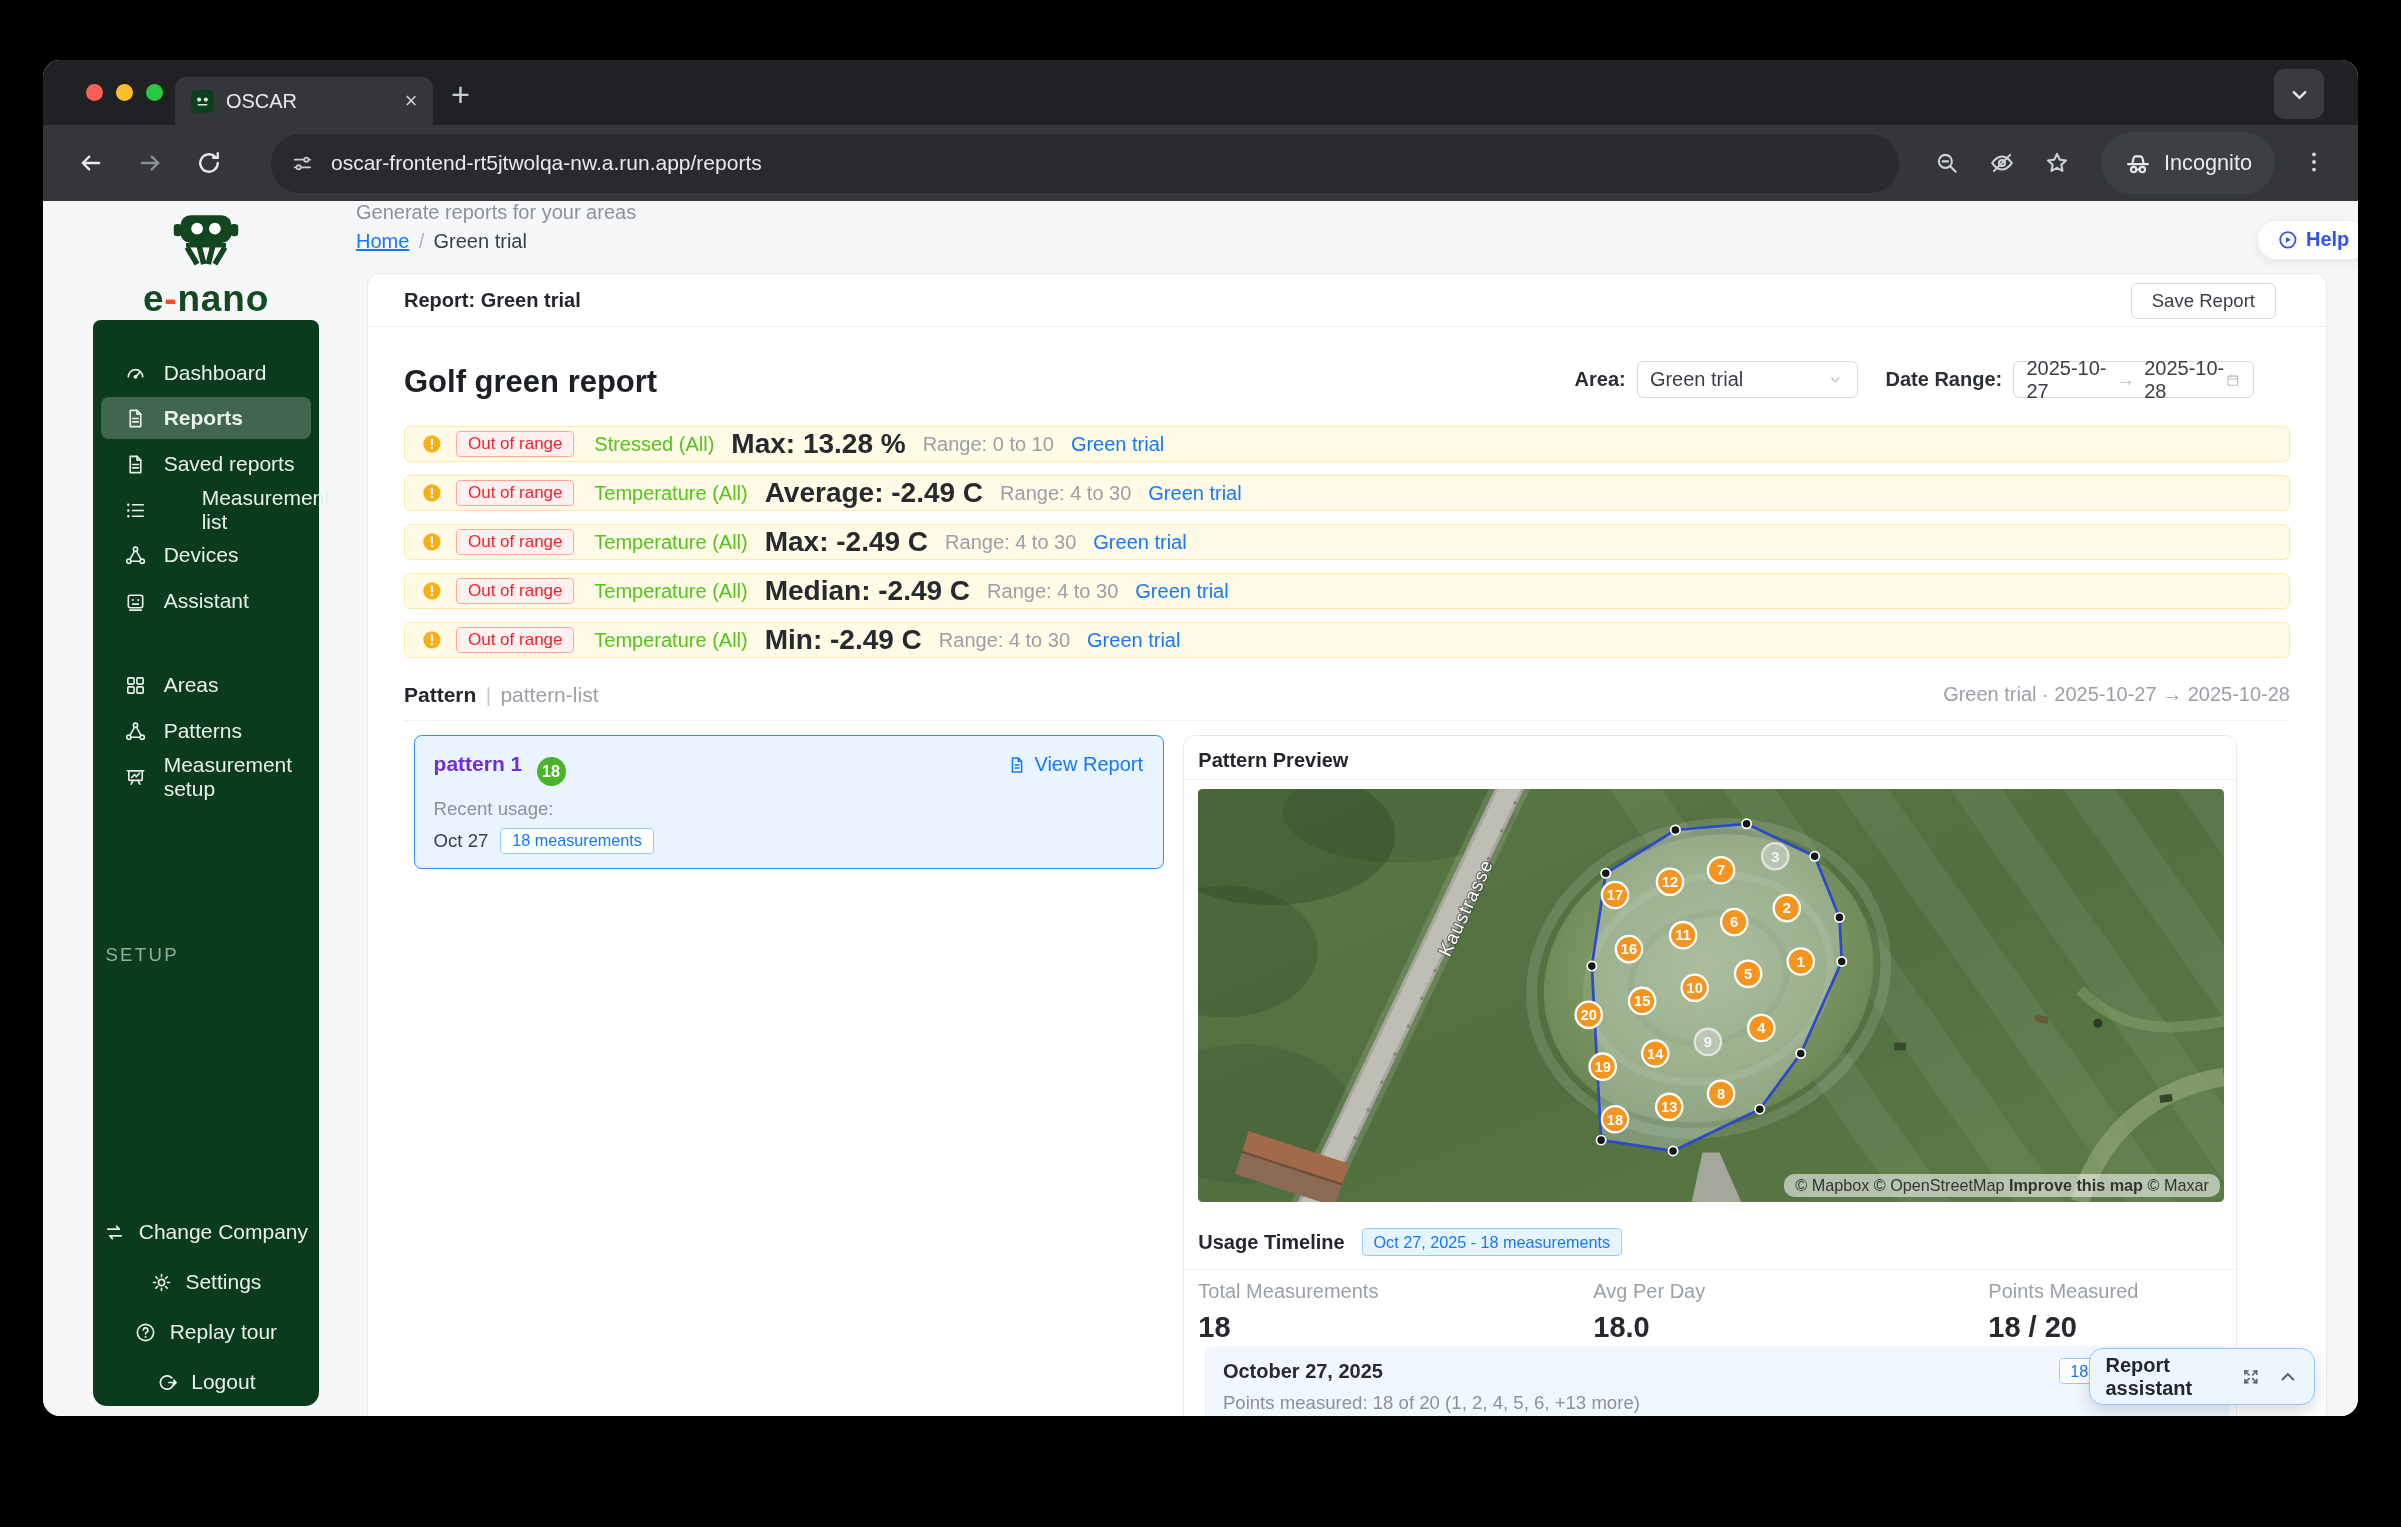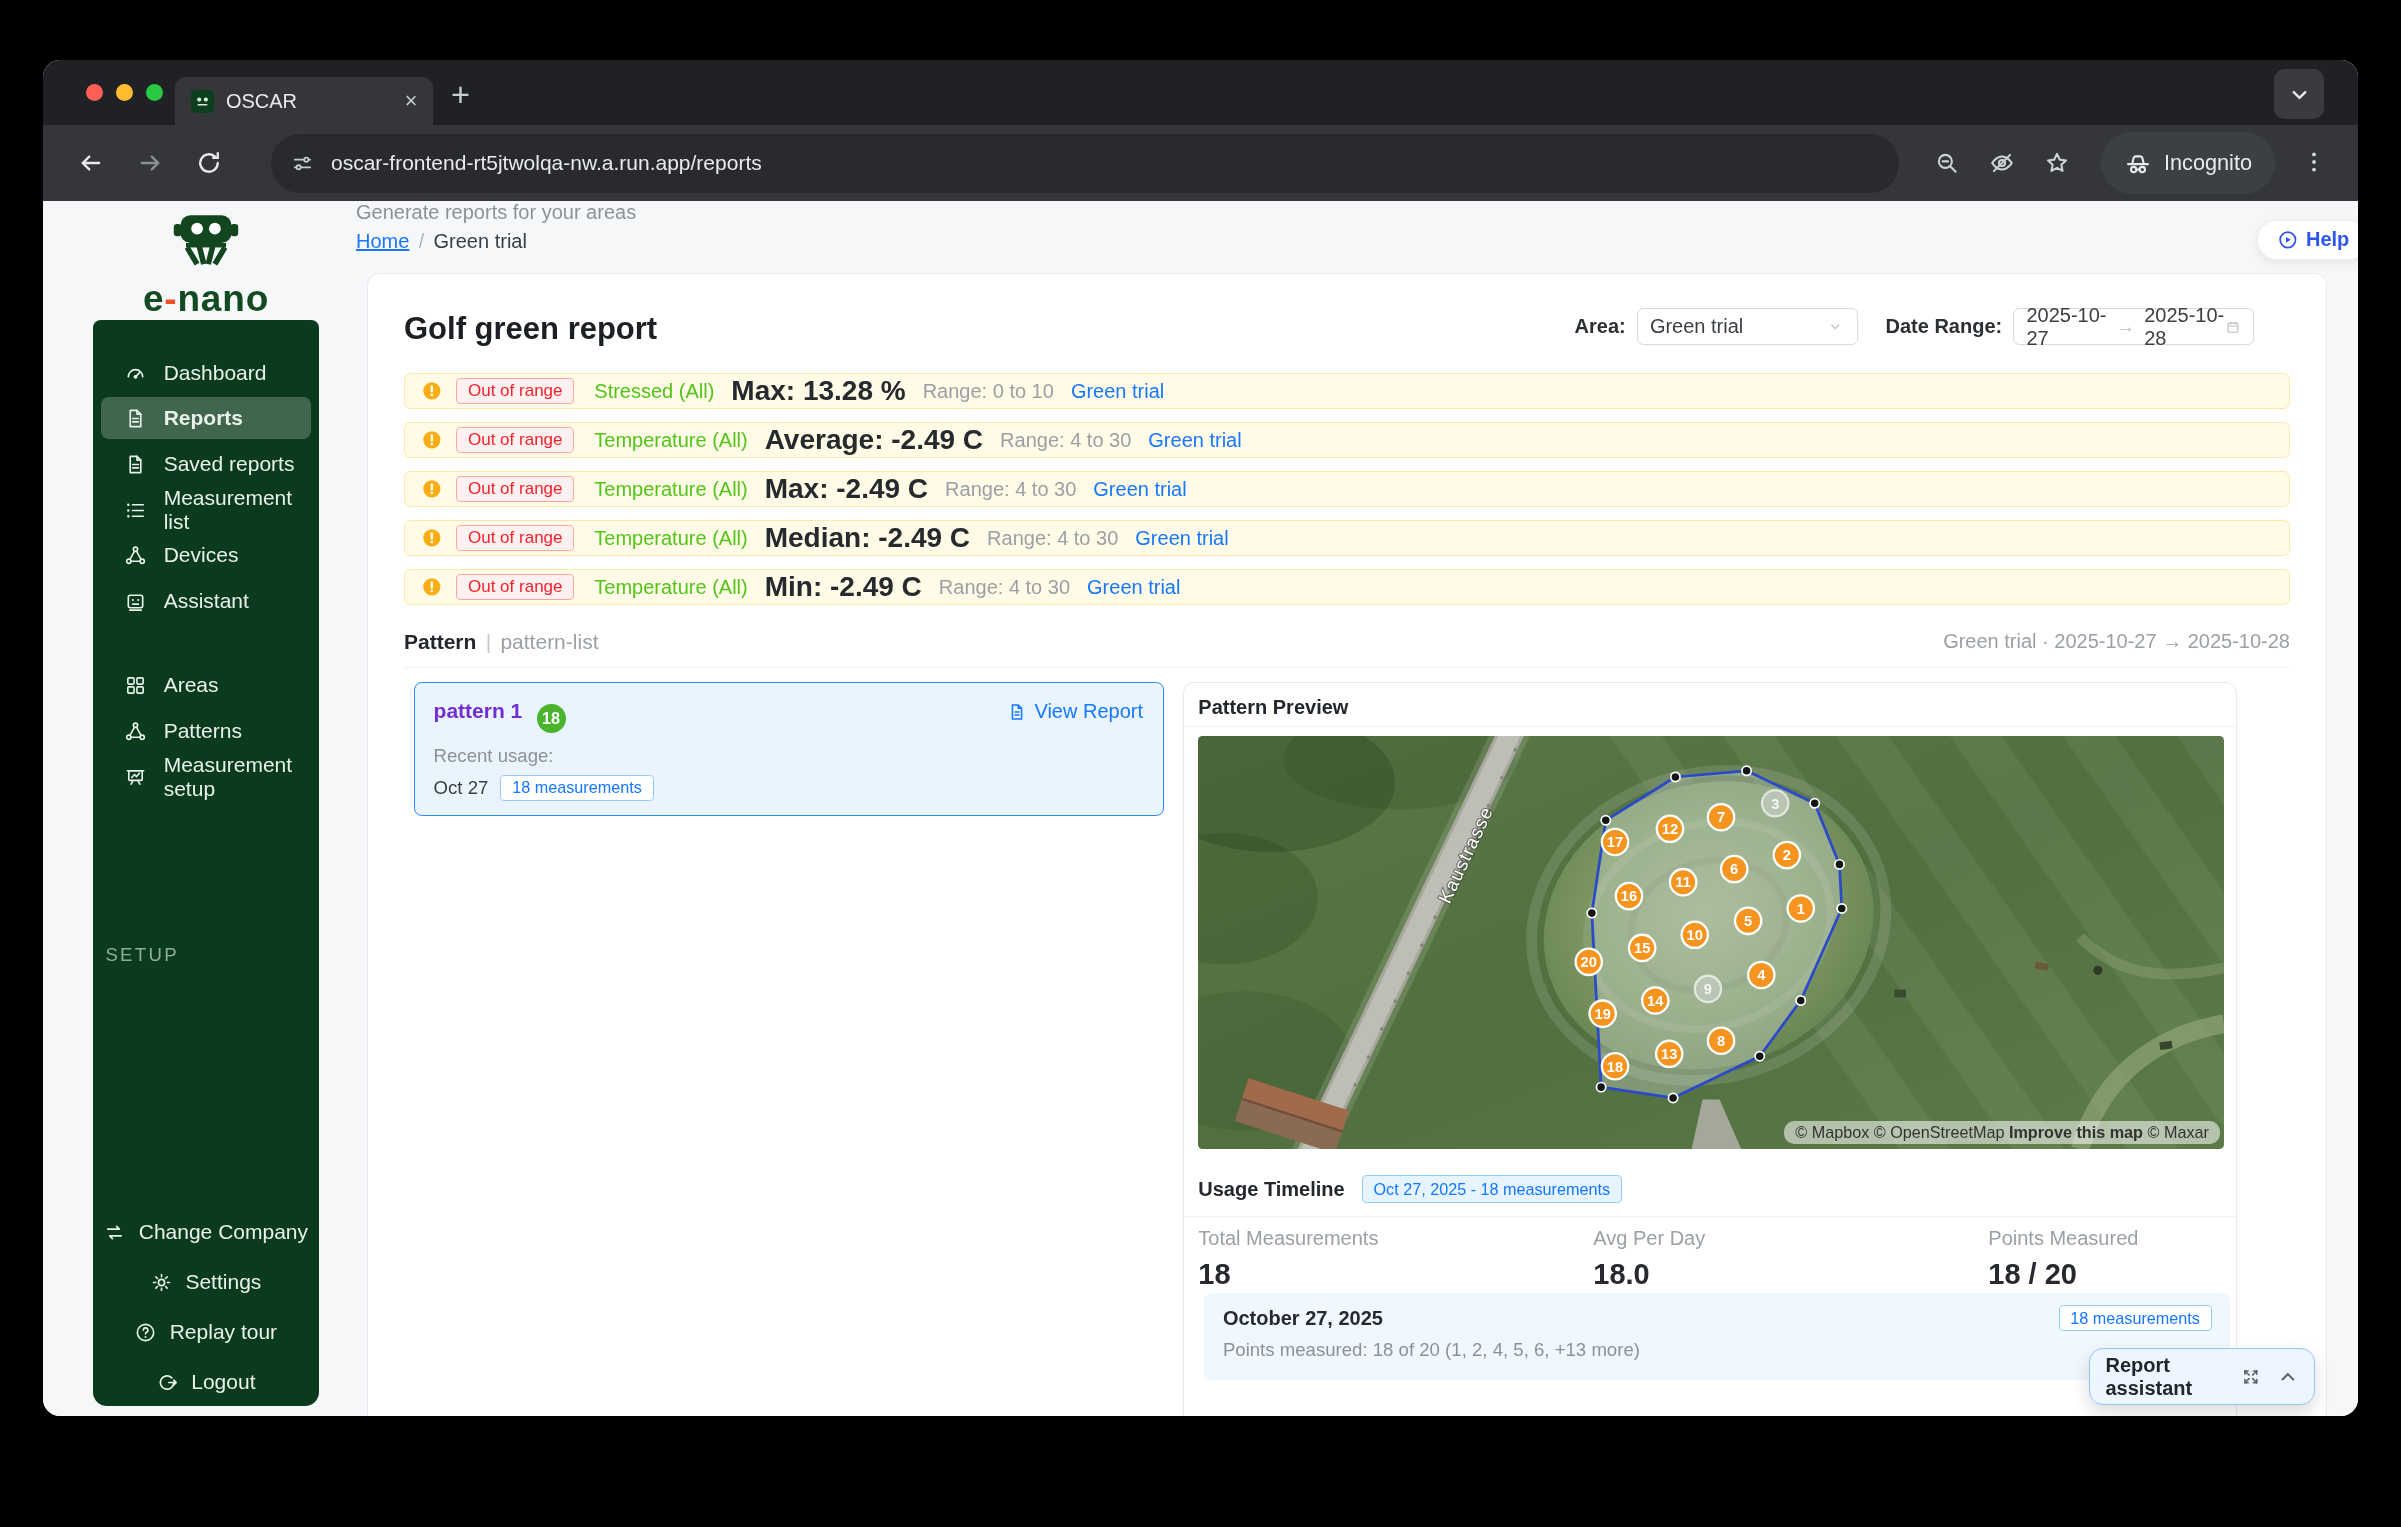--- a/index.html
+++ b/index.html
@@ -295,21 +295,21 @@
               <span>Reports</span>
             </div>
             <div class="snav-item " style="top: 123px;">
               <span class="snav-ic"><svg viewBox="0 0 24 24" fill="none" stroke="currentColor" stroke-width="1.7" stroke-linejoin="round" stroke-linecap="round">
                   <path d="M6.5 3.5h7l4 4v13h-11z"></path>
                   <path d="M13.5 3.5v4h4"></path>
                   <path d="M9 12h6M9 15.5h6"></path>
                 </svg></span>
               <span>Saved reports</span>
             </div>
-            <div class="snav-item " style="top: 169px;">
+            <div class="snav-item " style="top: 169px; gap: 38px;">
               <span class="snav-ic"><svg viewBox="0 0 24 24" fill="none" stroke="currentColor" stroke-width="1.8" stroke-linecap="round">
                   <path d="M9 6h11M9 12h11M9 18h11"></path>
                   <path d="M4.5 6h.01M4.5 12h.01M4.5 18h.01" stroke-width="2.6"></path>
                 </svg></span>
               <span>Measurement list</span>
             </div>
             <div class="snav-item " style="top: 214px;">
               <span class="snav-ic"><svg viewBox="0 0 24 24" fill="none" stroke="currentColor" stroke-width="1.7">
                   <circle cx="12" cy="5.5" r="2.2"></circle>
                   <circle cx="5" cy="18" r="2.2"></circle>
@@ -396,20 +396,24 @@
       </div>
       <button class="help-pill">
         <svg viewBox="0 0 24 24" fill="none" stroke="currentColor" stroke-width="1.9">
             <circle cx="12" cy="12" r="8.5"></circle>
             <path d="M10 8.8l5.2 3.2-5.2 3.2z" fill="currentColor" stroke="none"></path>
           </svg>
         <span>Help</span>
       </button>
 
       <div class="card">
+        <div class="card-head">
+          <span class="card-title">Report: Green trial</span>
+          <button class="save-btn">Save Report</button>
+        </div>
         <div class="card-body">
 
           <div class="report-row">
             <h1 class="report-title">Golf green report</h1>
             <div class="controls">
               <span class="ctl-label">Area:</span>
               <div class="select">
                 <span>Green trial</span>
                 <svg class="chev" viewBox="0 0 24 24" fill="none" stroke="currentColor" stroke-width="1.8">
                     <path d="M7 10l5 5 5-5"></path>

